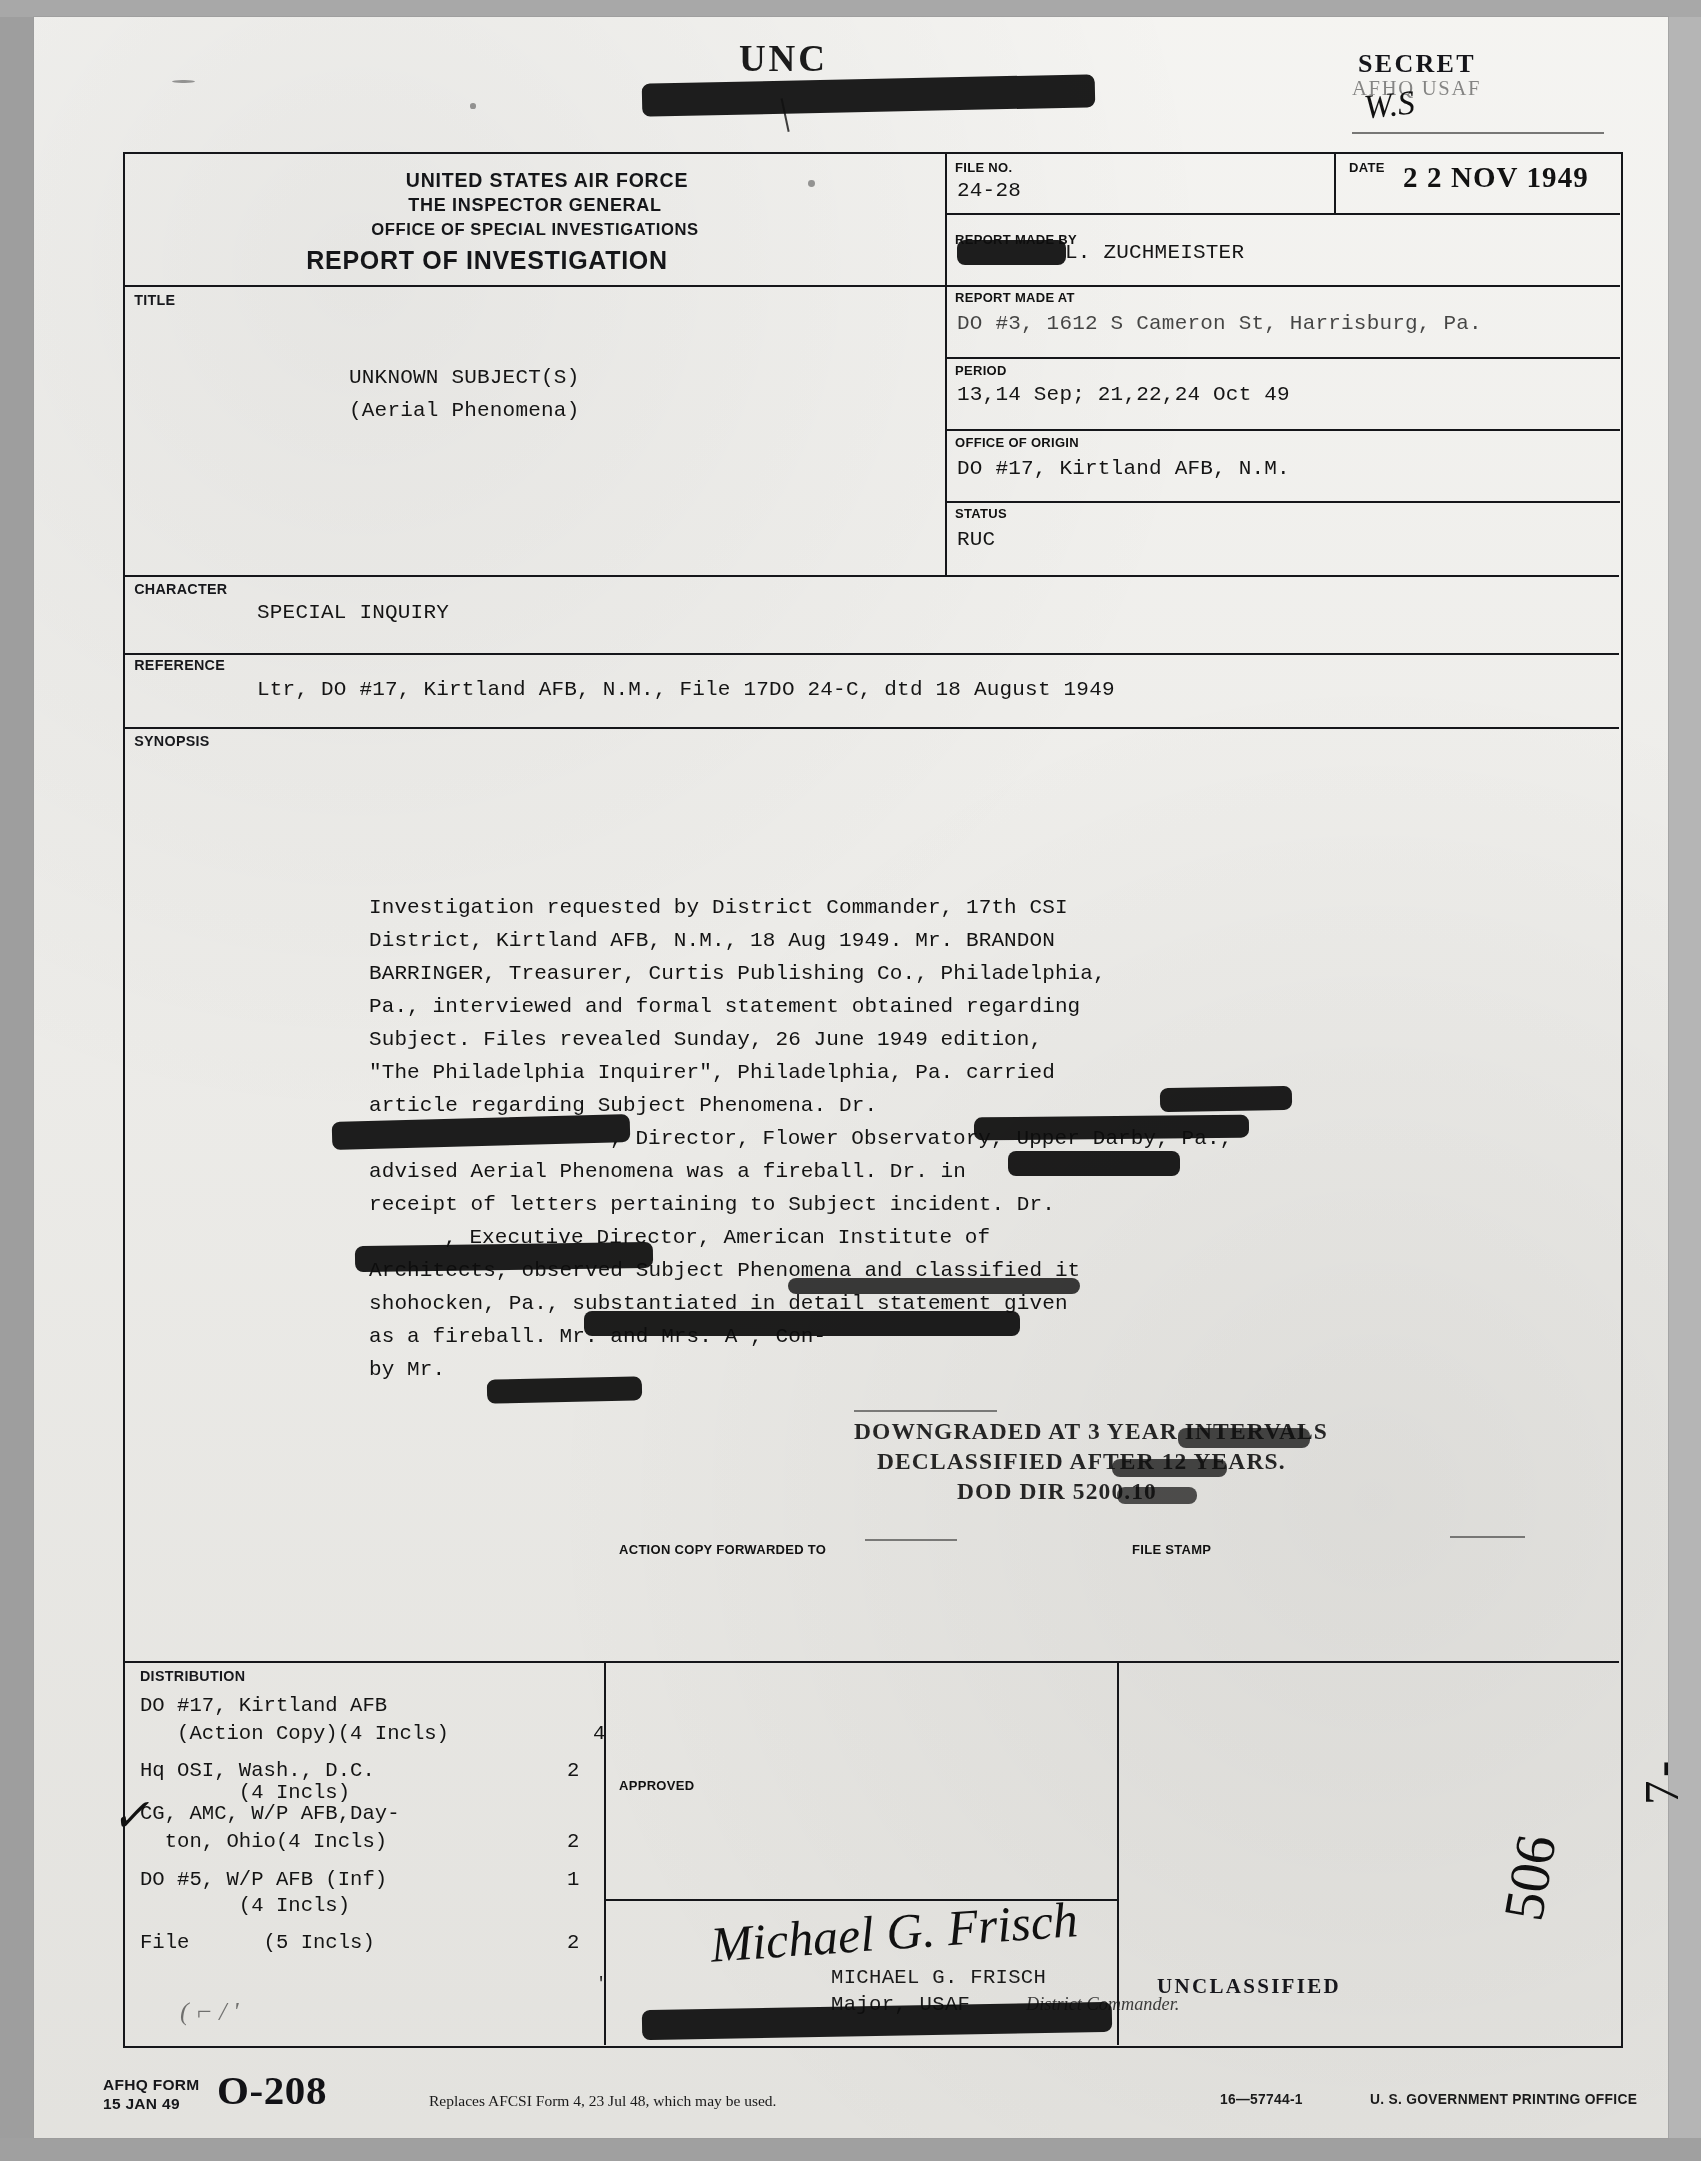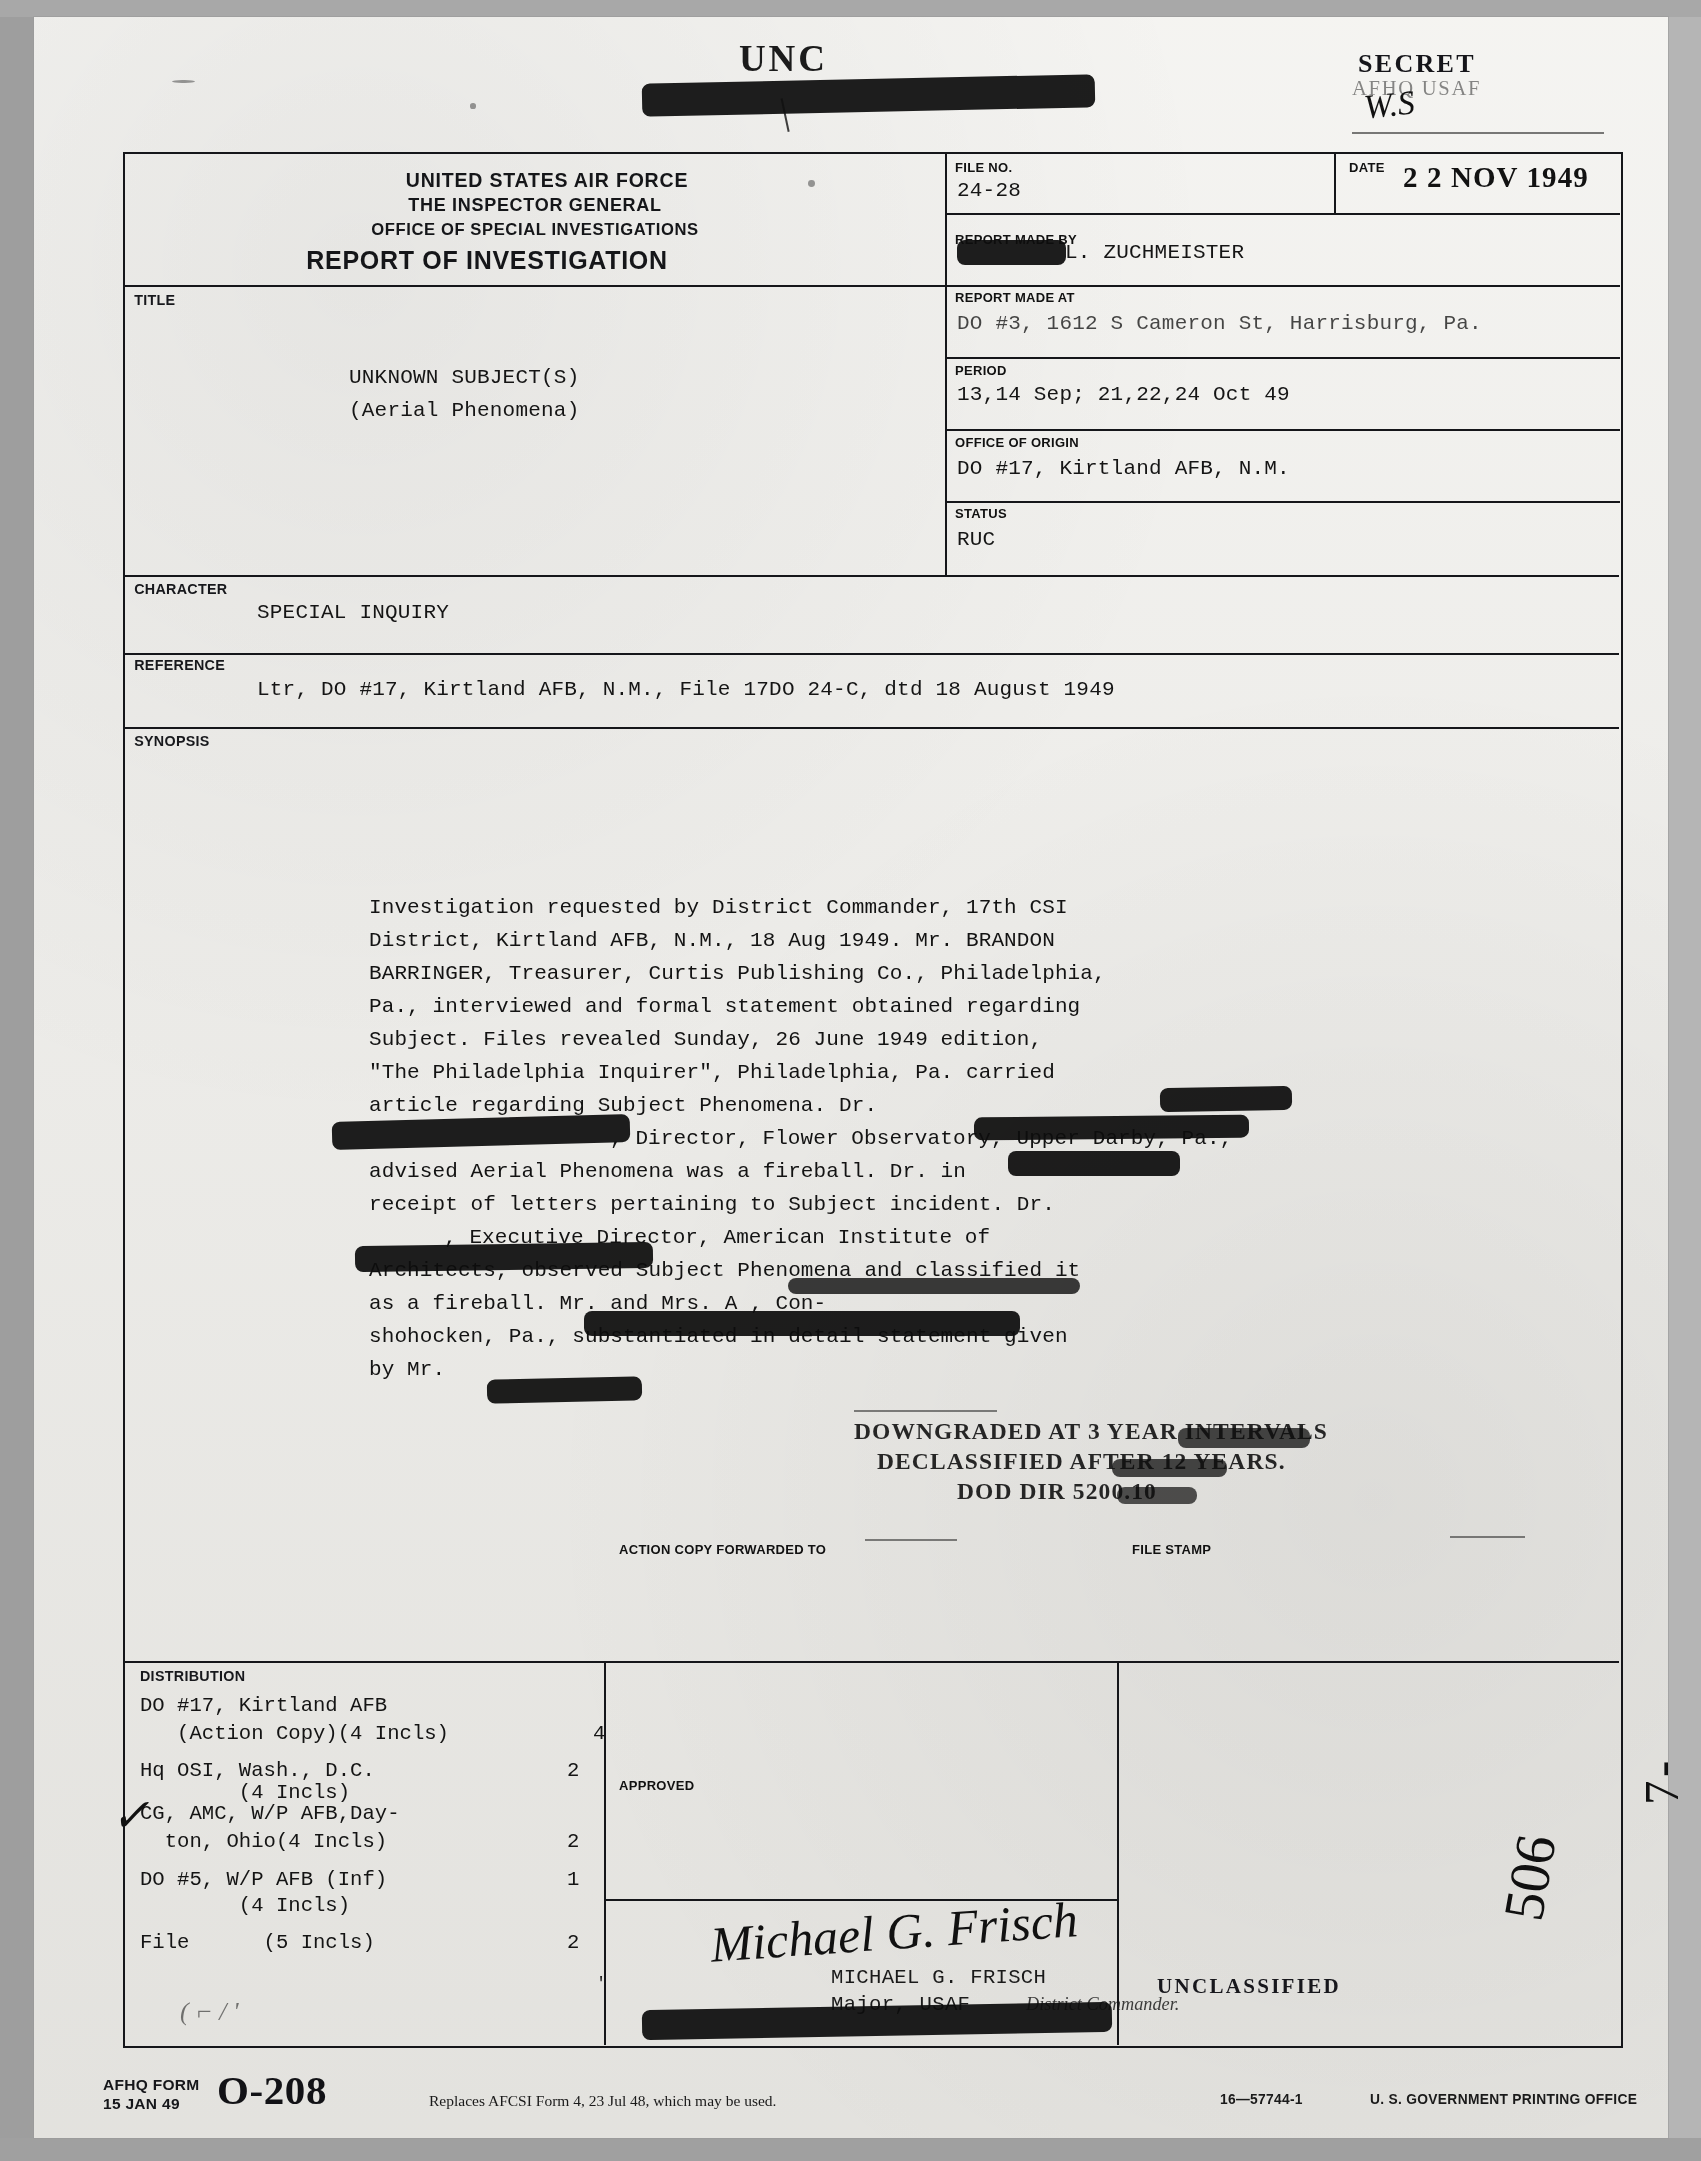--- a/index.html
+++ b/index.html
@@ -224,22 +224,22 @@
       <div>BARRINGER, Treasurer, Curtis Publishing Co., Philadelphia,</div>
       <div>Pa., interviewed and formal statement obtained regarding</div>
       <div>Subject.  Files revealed Sunday, 26 June 1949 edition,</div>
       <div>"The Philadelphia Inquirer", Philadelphia, Pa. carried</div>
       <div>article regarding Subject Phenomena.  Dr.</div>
       <div style="padding-left:241px;">, Director, Flower Observatory, Upper Darby, Pa.,</div>
       <div>advised Aerial Phenomena was a fireball.  Dr.           in</div>
       <div>receipt of letters pertaining to Subject incident.  Dr.</div>
       <div style="padding-left:75px;">, Executive Director, American Institute of</div>
       <div>Architects, observed Subject Phenomena and classified it</div>
+      <div>shohocken, Pa., substantiated in detail statement given</div>
       <div>as a fireball.  Mr. and Mrs. A                      , Con-</div>
-      <div>shohocken, Pa., substantiated in detail statement given</div>
       <div>by Mr.</div>
     </div>
 
     <div class="redact soft" style="left:1126px;top:1070px;width:132px;height:24px;transform:rotate(-1deg);"></div>
     <div class="redact soft" style="left:298px;top:1101px;width:298px;height:27.5px;transform:rotate(-1.5deg);"></div>
     <div class="redact soft" style="left:940px;top:1099px;width:275px;height:23px;transform:rotate(-0.6deg);"></div>
     <div class="redact soft" style="left:974px;top:1134px;width:172px;height:25px;"></div>
     <div class="redact soft" style="left:321px;top:1227px;width:298px;height:26px;transform:rotate(-0.8deg);"></div>
     <div class="redact soft" style="left:754px;top:1261px;width:292px;height:16px;opacity:.8;"></div>
     <div class="redact soft" style="left:550px;top:1294px;width:436px;height:25px;"></div>

